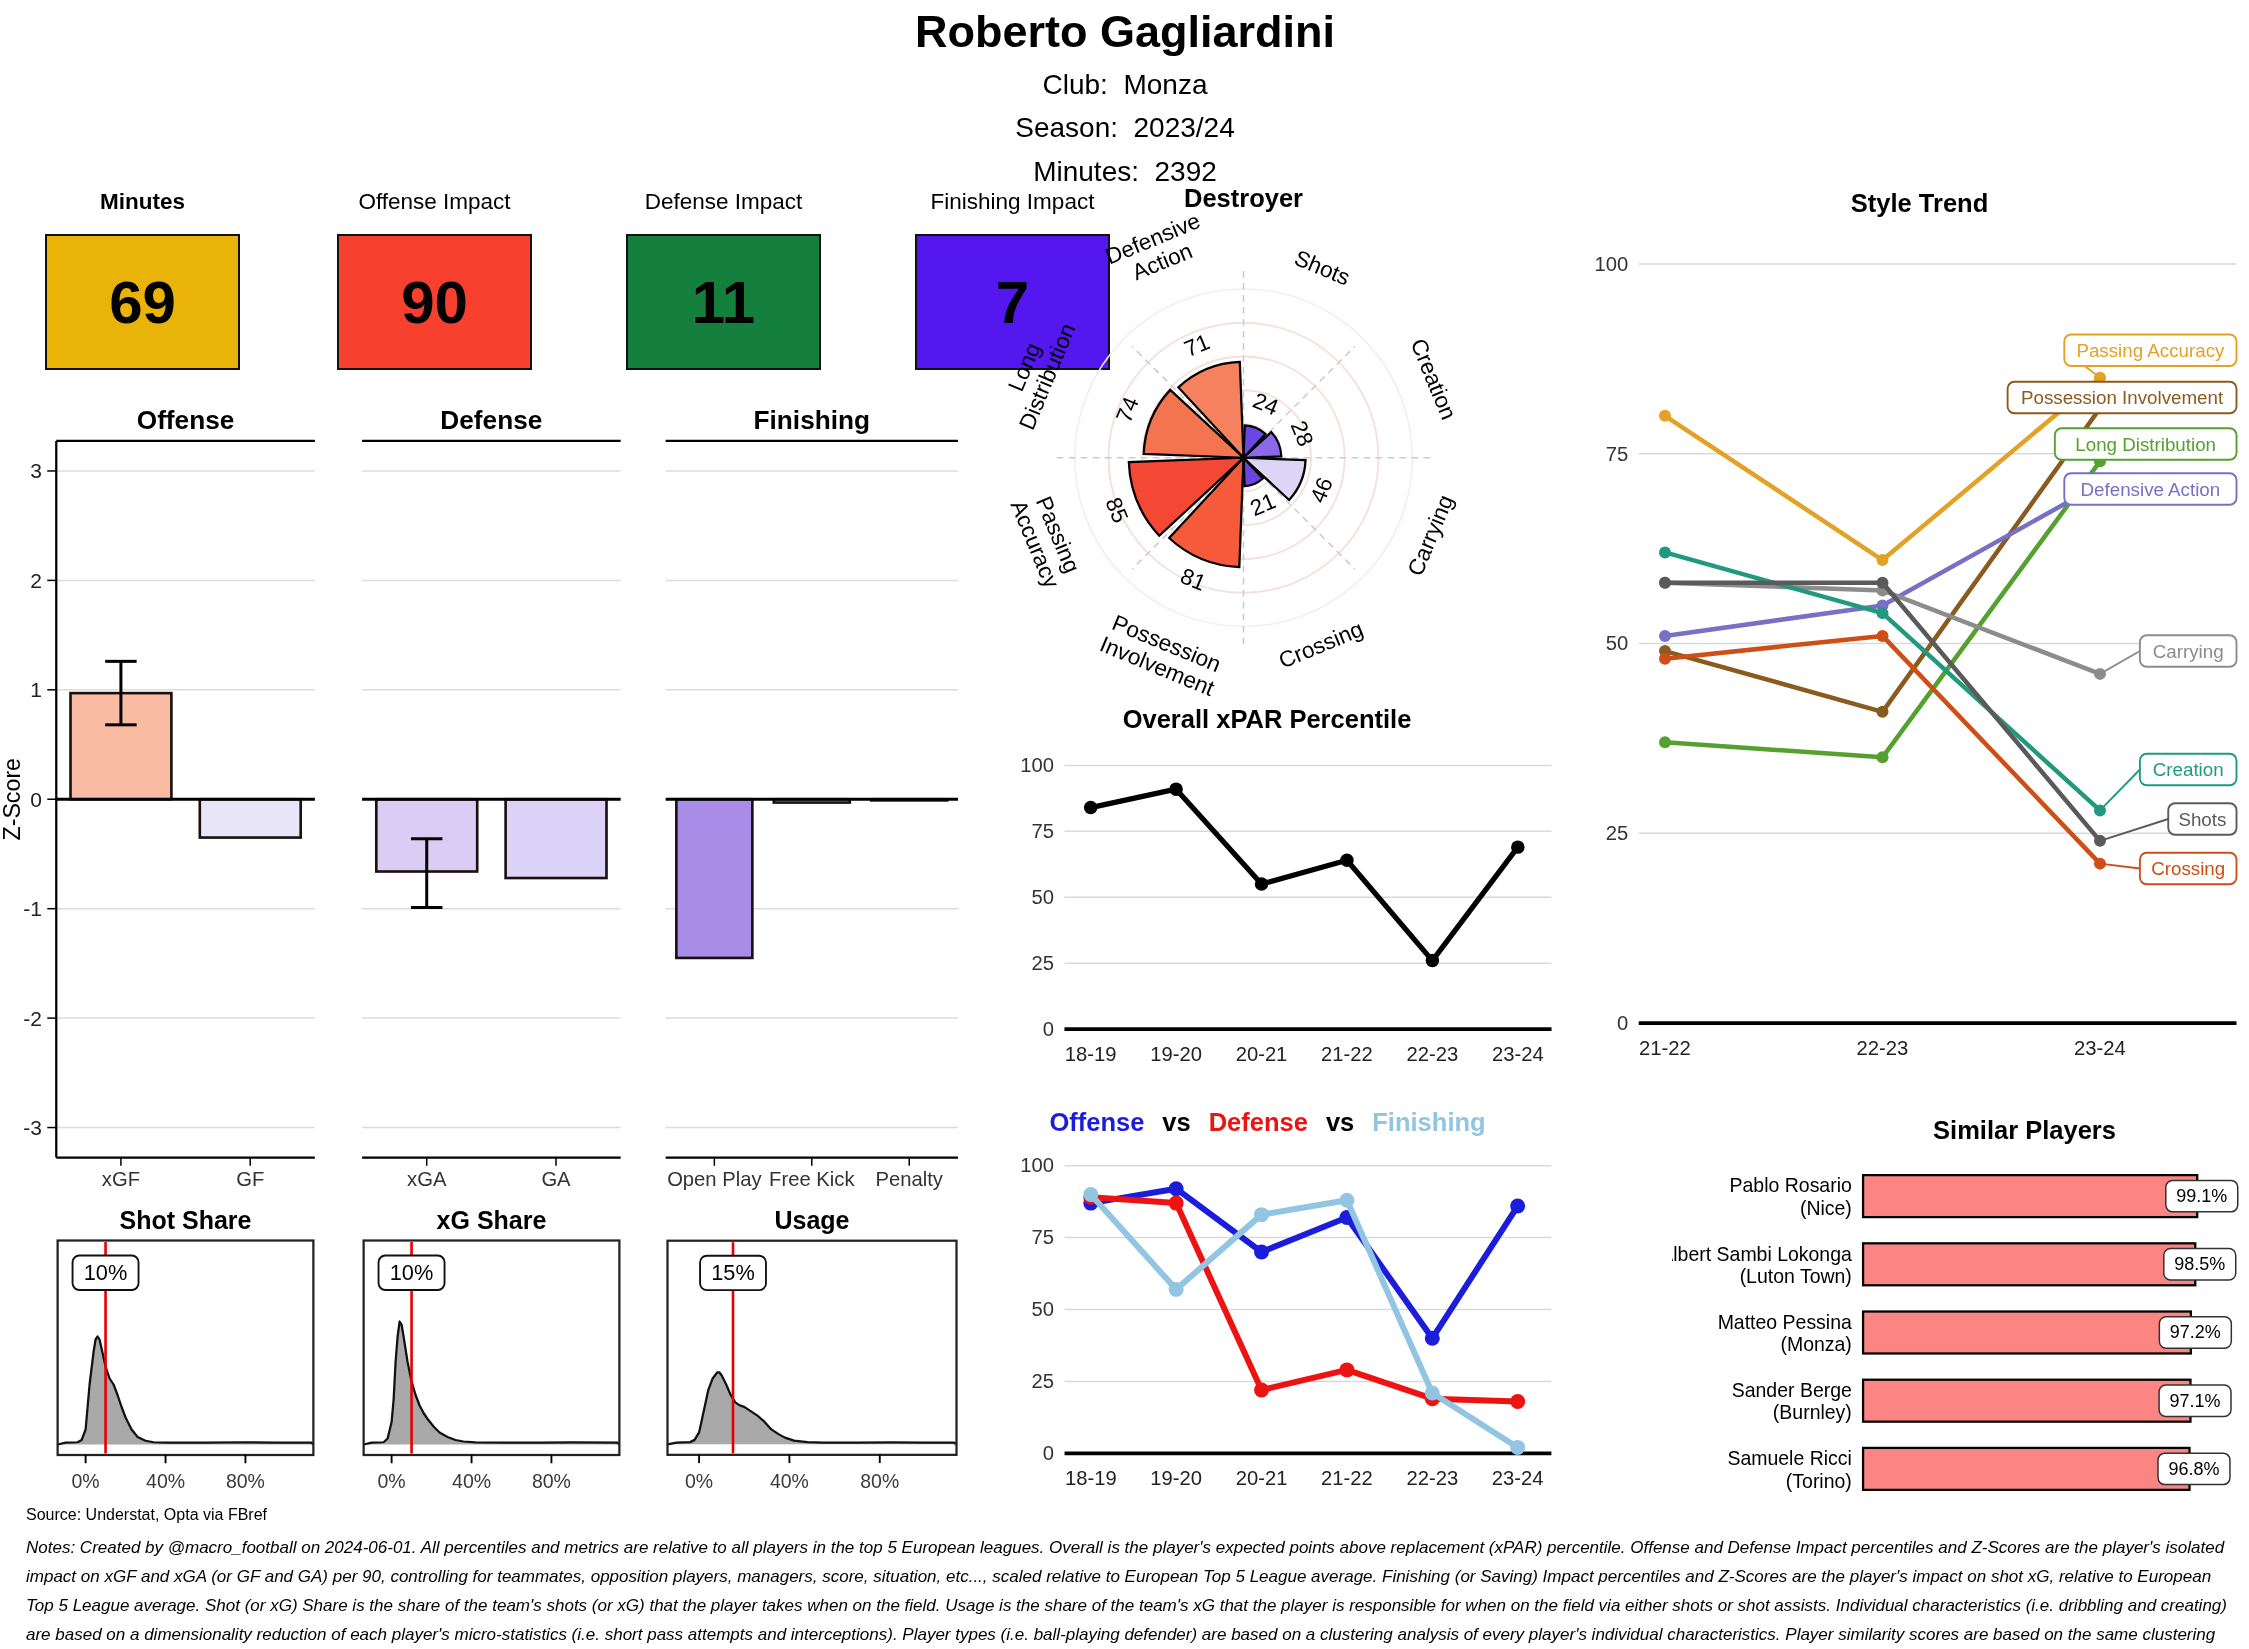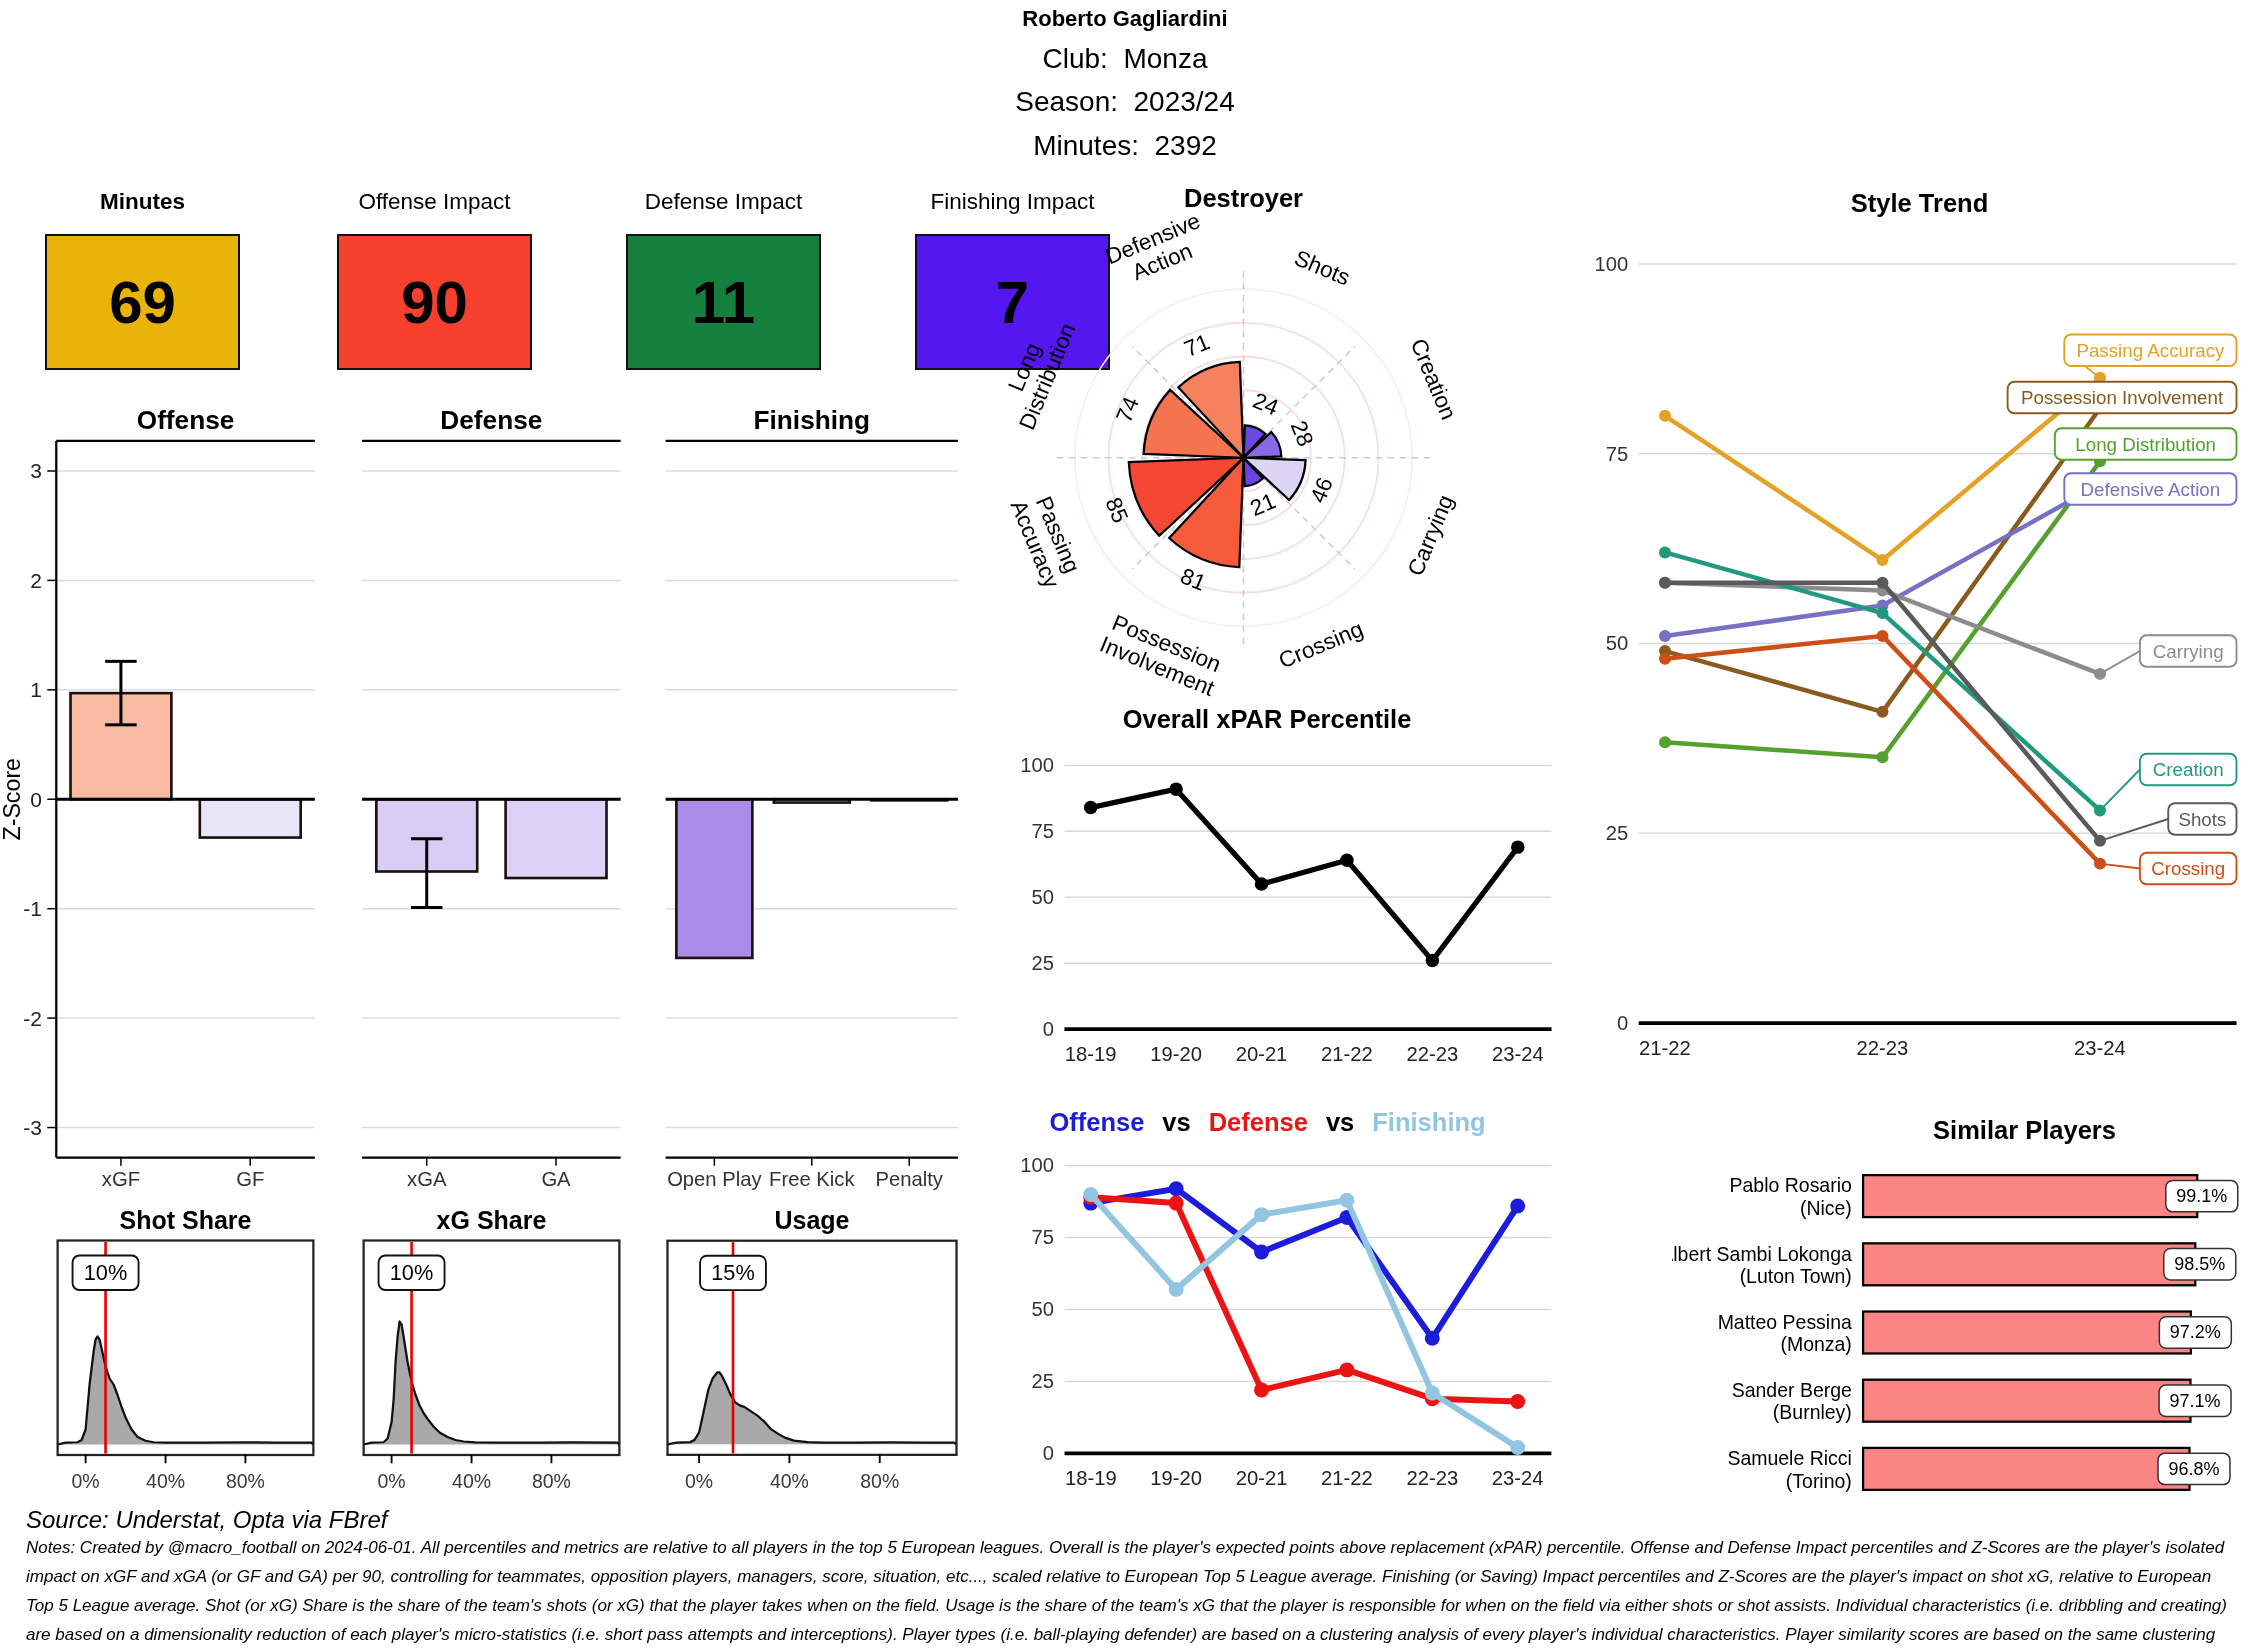--- a/index.html
+++ b/index.html
@@ -1,27 +1,27 @@
 <!DOCTYPE html>
 <html style="font-size:12px"><head>
 <meta charset="utf-8">
 <style>
   html,body{margin:0;padding:0;background:#fff;}
   body{width:2250px;height:1650px;position:relative;font-family:"Liberation Sans",sans-serif;color:#000;overflow:hidden;}
   .abs{position:absolute;}
   #header{left:0;top:6px;width:2250px;text-align:center;}
-  #page-title{font-size:22px;font-weight:bold;}
+  #page-title{font-size:45px;font-weight:bold;}
   .sub{font-size:28px;margin-top:11.2px;}
   .impact-label{font-size:22.5px;text-align:center;width:195px;}
   .impact-box{width:195px;height:136px;border:2.2px solid #111;display:flex;align-items:center;justify-content:center;font-size:60px;font-weight:bold;box-sizing:border-box;}
   .chart-title{font-size:25.5px;font-weight:bold;text-align:center;}
   .density-title{font-size:25px;font-weight:bold;text-align:center;}
   #odf-title{font-size:25.5px;font-weight:bold;text-align:center;}
   #odf-title span{margin:0 9px;}
-  #source-line{font-size:24px;font-style:italic;}
+  #source-line{font-size:16px;}
   #notes{font-size:17px;font-style:italic;line-height:29px;width:2205px;}
   svg{display:block;}
   text{font-family:"Liberation Sans",sans-serif;}
 </style>
 </head>
 <body>
 
 <div id="header" class="abs">
   <div id="page-title">Roberto Gagliardini</div>
   <div class="sub">

